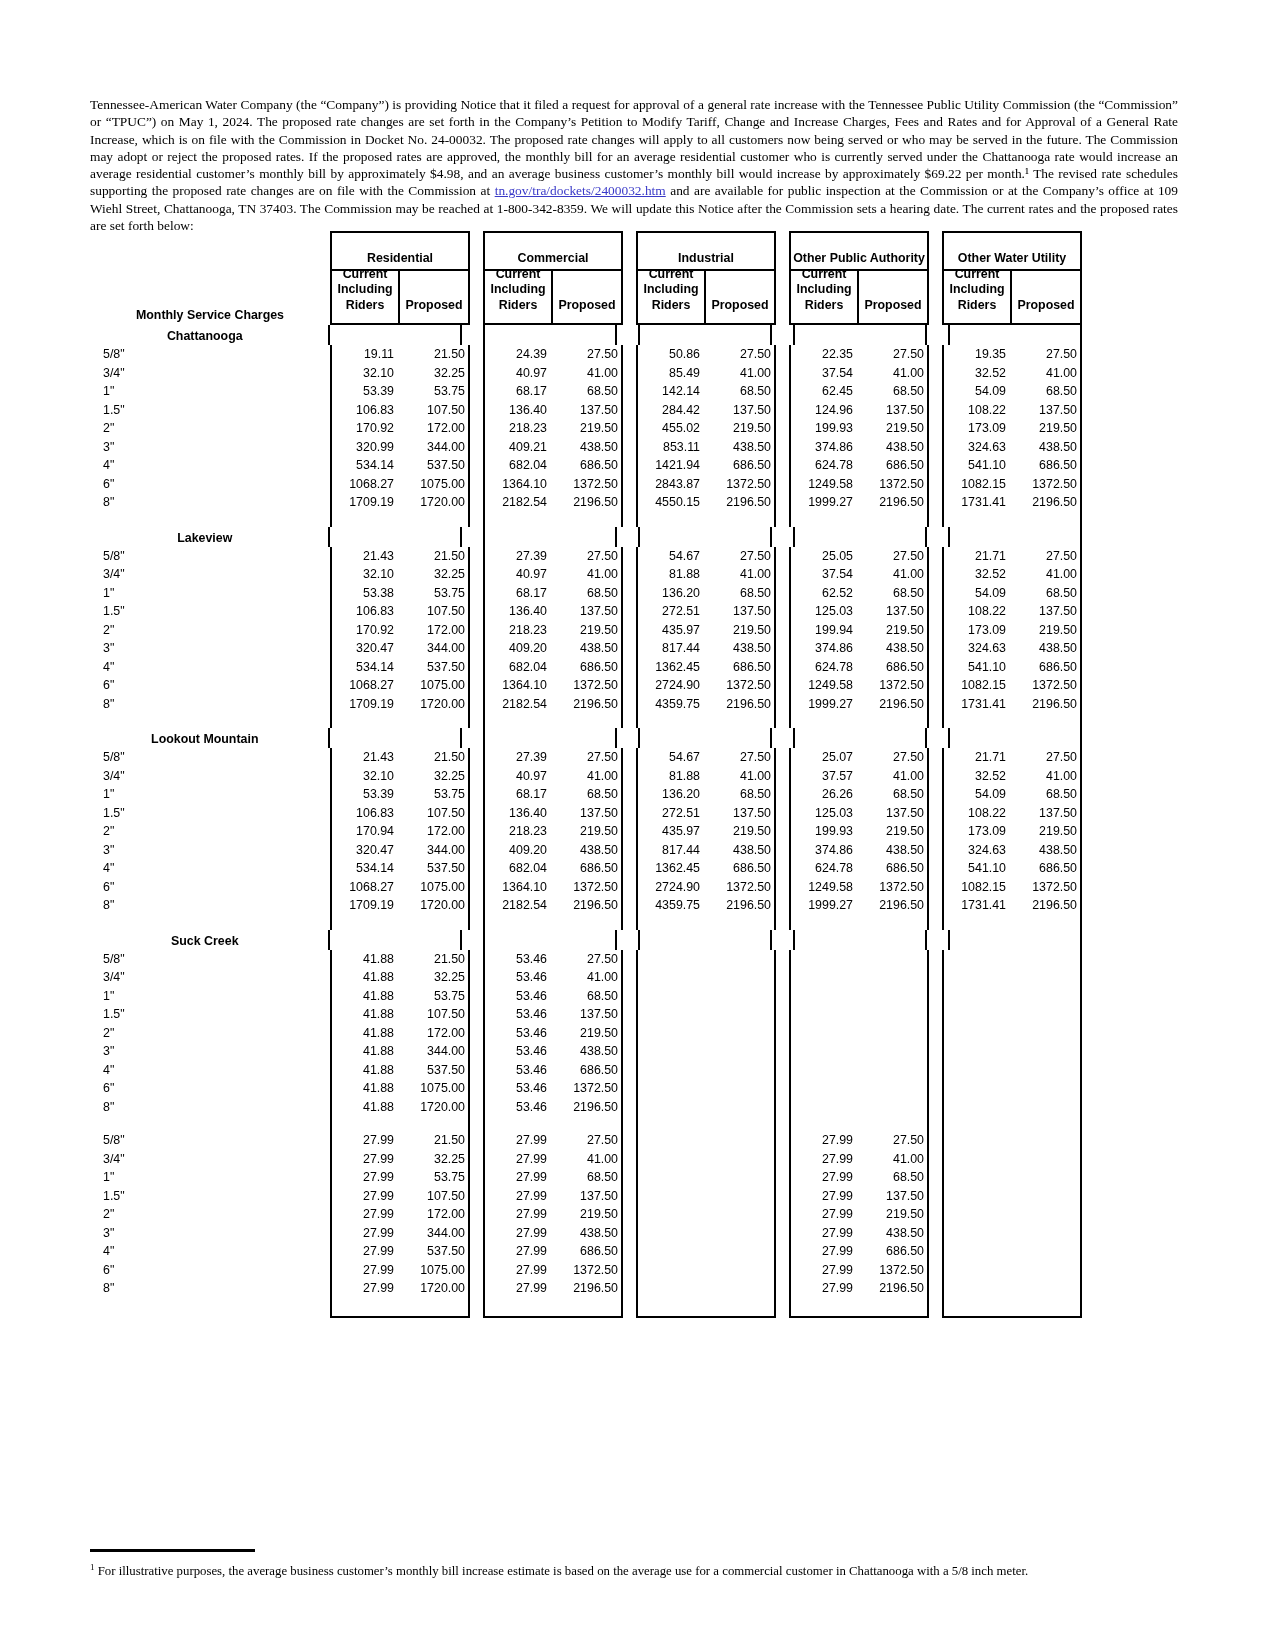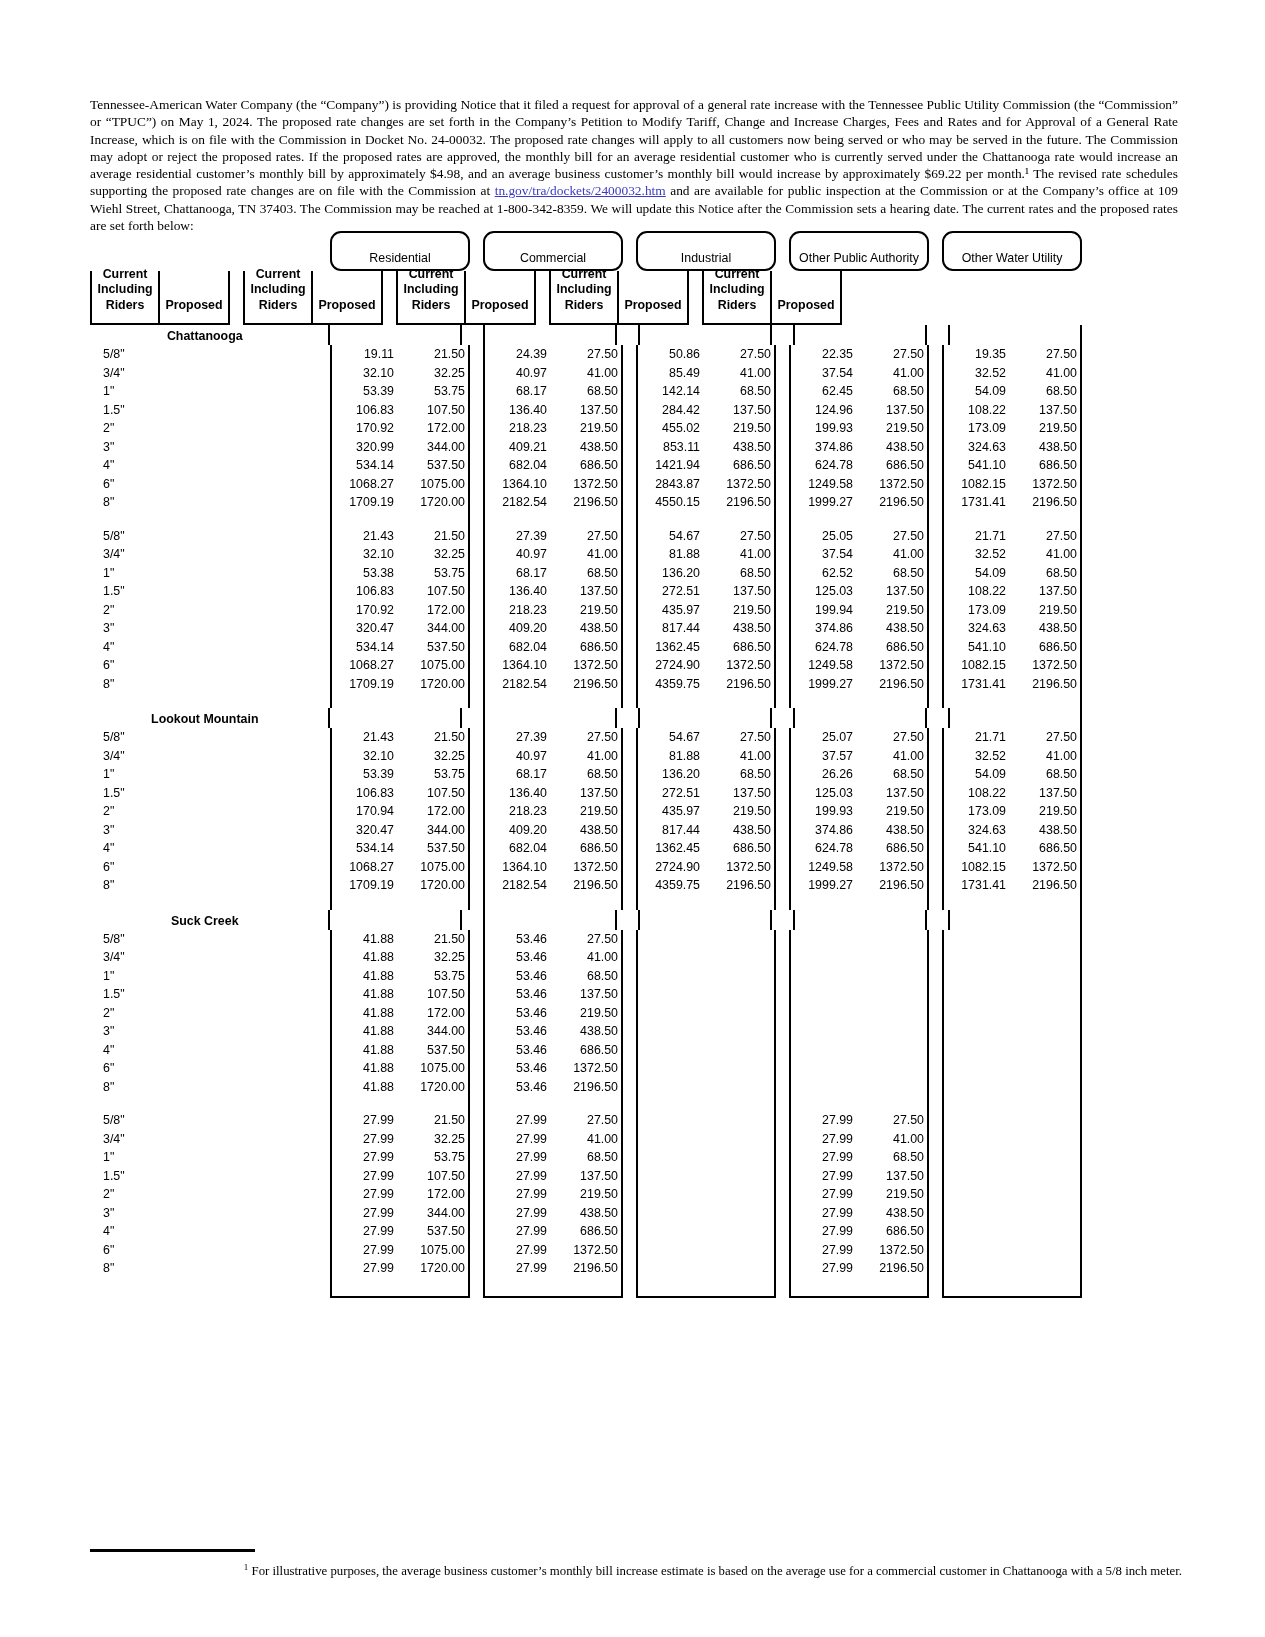--- a/index.html
+++ b/index.html
@@ -9,36 +9,36 @@
         font-family:"Liberation Serif",serif;font-size:13.4px;line-height:17.3px;text-align:justify;}
   .link{color:#3a3ac8;text-decoration:underline;cursor:pointer;margin-top:36px;}
   .rate-table{position:absolute;left:90px;top:231px;width:992px;font-size:12.4px;}
   .t-row{display:flex;}
   .lbl{width:240px;box-sizing:border-box;}
   .grp{width:140px;box-sizing:border-box;border-left:2px solid #000;border-right:2px solid #000;display:flex;}
   .t-row > .grp + .grp{margin-left:13px;}
   .row-a{height:40px;}
   .row-b{height:54px;}
   .hdr-name{border-top:2px solid #000;border-bottom:2px solid #000;align-items:flex-end;
-            justify-content:center;font-weight:400;padding-bottom:4px;border-radius:11px;}
+            justify-content:center;font-weight:700;padding-bottom:4px;}
   .hdr-cols{border-bottom:2px solid #000;}
   .sub{width:50%;display:flex;align-items:flex-end;justify-content:center;font-weight:700;
        white-space:pre-line;text-align:center;line-height:15.5px;padding-bottom:10px;box-sizing:border-box;}
   .sub-l{border-right:2px solid #000;}
   .lbl-hdr{display:flex;align-items:flex-end;justify-content:center;font-weight:700;padding-bottom:3px;}
   .sec-row{height:20px;gap:8px;}
   .sec-name{font-weight:700;text-align:center;line-height:22px;}
   .data-row{height:18.5px;}
   .meter{padding-left:13px;line-height:18.5px;}
   .num{width:50%;text-align:right;line-height:18.5px;padding-right:6px;box-sizing:border-box;}
   .num + .num{padding-right:3px;}
   .spacer-row{height:15px;}
   .close-row{height:5px;}
   .grp-bottom{border-bottom:2px solid #000;}
-  .footnote-area{position:absolute;left:90px;top:1549px;width:1092px;font-family:"Liberation Serif",serif;text-align:right;}
+  .footnote-area{position:absolute;left:90px;top:1549px;width:1092px;font-family:"Liberation Serif",serif;}
   .rule{width:165px;height:2.5px;background:#000;}
   .footnote{margin:7px 0 0 0;font-size:12.8px;line-height:16px;}
   .footnote sup{font-size:9px;}
 </style>
 </head>
 <body>
 
 <div class="page">
 
   <p class="para"><span>Tennessee-American Water Company (the “Company”) is providing Notice that it filed a request for approval of a general rate increase with the Tennessee Public Utility Commission (the “Commission” or “TPUC”) on May 1, 2024. The proposed rate changes are set forth in the Company’s Petition to Modify Tariff, Change and Increase Charges, Fees and Rates and for Approval of a General Rate Increase, which is on file with the Commission in Docket No. 24-00032. The proposed rate changes will apply to all customers now being served or who may be served in the future. The Commission may adopt or reject the proposed rates. If the proposed rates are approved, the monthly bill for an average residential customer who is currently served under the Chattanooga rate would increase an average residential customer’s monthly bill by approximately $4.98, and an average business customer’s monthly bill would increase by approximately $69.22 per month.¹ The revised rate schedules supporting the proposed rate changes are on file with the Commission at </span><a class="link">tn.gov/tra/dockets/2400032.htm</a><span> and are available for public inspection at the Commission or at the Company’s office at 109 Wiehl Street, Chattanooga, TN 37403. The Commission may be reached at 1-800-342-8359. We will update this Notice after the Commission sets a hearing date. The current rates and the proposed rates are set forth below:</span></p>
@@ -46,20 +46,21 @@
   <div class="rate-table">
       <div class="t-row row-a">
         <div class="lbl"></div>
         <div class="grp hdr-name">Residential</div>
         <div class="grp hdr-name">Commercial</div>
         <div class="grp hdr-name">Industrial</div>
         <div class="grp hdr-name">Other Public Authority</div>
         <div class="grp hdr-name">Other Water Utility</div>
       </div>
       <div class="t-row row-b">
+        <div class="lbl lbl-hdr">Monthly Service Charges</div>
         <div class="grp hdr-cols">
           <div class="sub sub-l">Current
 Including
 Riders</div>
           <div class="sub">Proposed</div>
         </div>
         <div class="grp hdr-cols">
           <div class="sub sub-l">Current
 Including
 Riders</div>
@@ -294,20 +295,28 @@
           <div class="num">1999.27</div>
           <div class="num">2196.50</div>
         </div>
         <div class="grp">
           <div class="num">1731.41</div>
           <div class="num">2196.50</div>
         </div>
       </div>
       <div class="t-row spacer-row">
         <div class="lbl"></div>
+        <div class="grp"></div>
+        <div class="grp"></div>
+        <div class="grp"></div>
+        <div class="grp"></div>
+        <div class="grp"></div>
+      </div>
+      <div class="t-row sec-row">
+        <div class="lbl sec-name">Lakeview</div>
         <div class="grp"></div>
         <div class="grp"></div>
         <div class="grp"></div>
         <div class="grp"></div>
         <div class="grp"></div>
       </div>
       <div class="t-row data-row">
         <div class="lbl meter">5/8"</div>
         <div class="grp">
           <div class="num">21.43</div>

